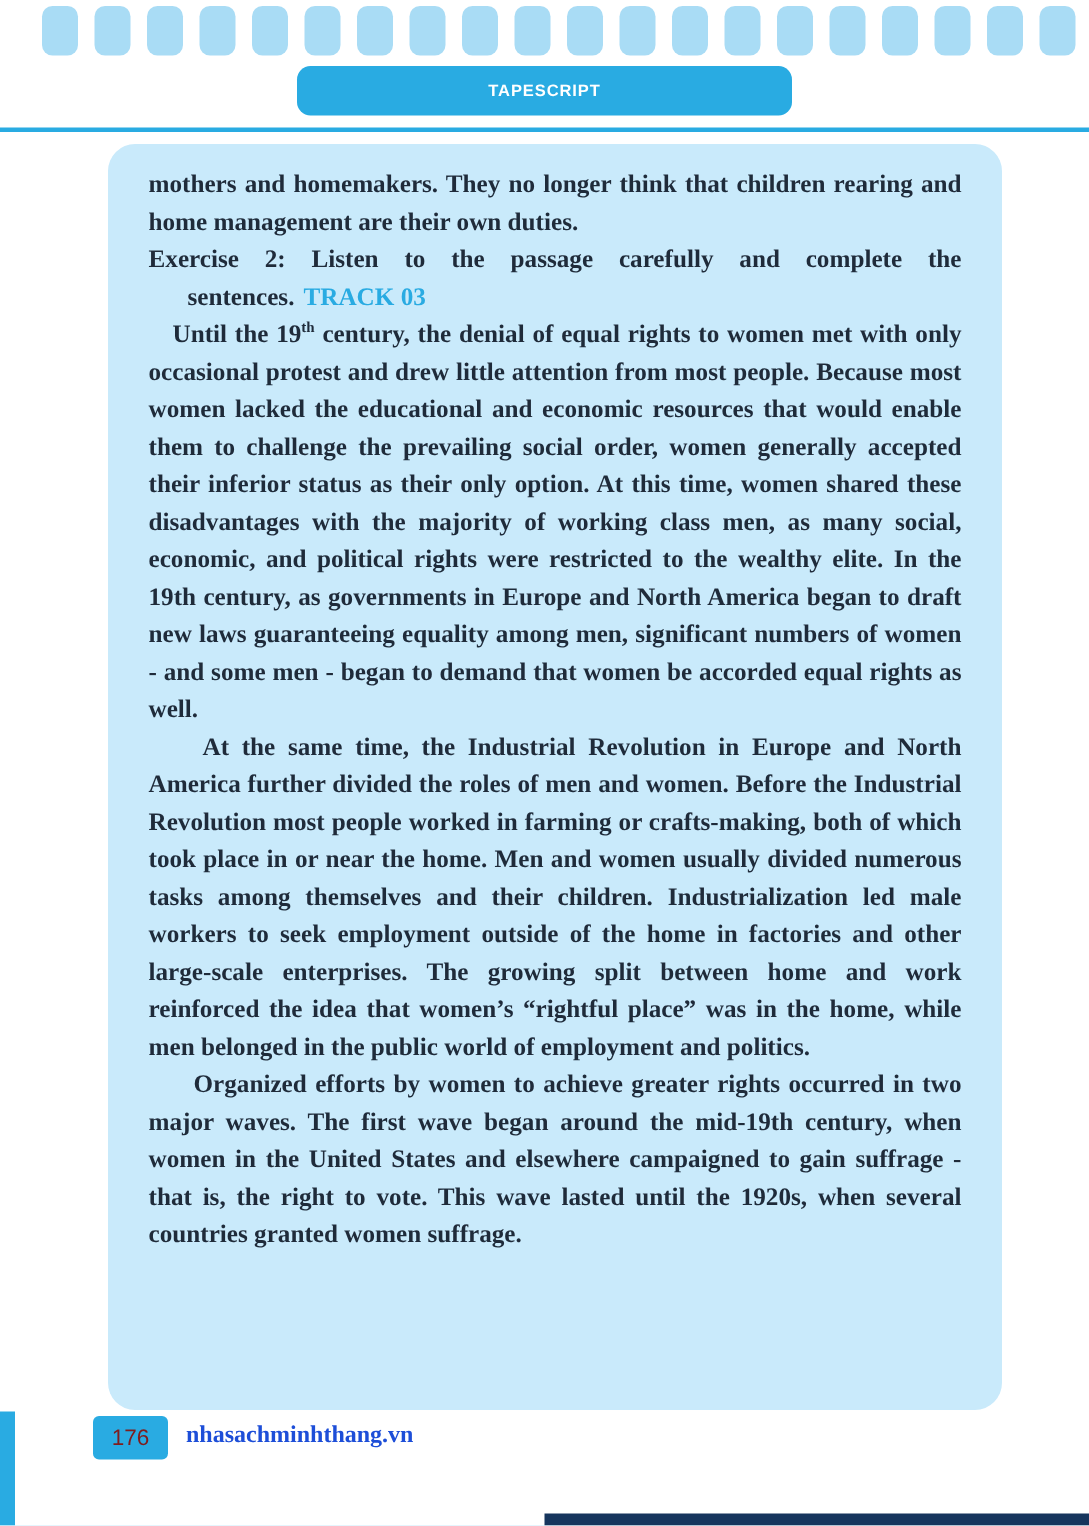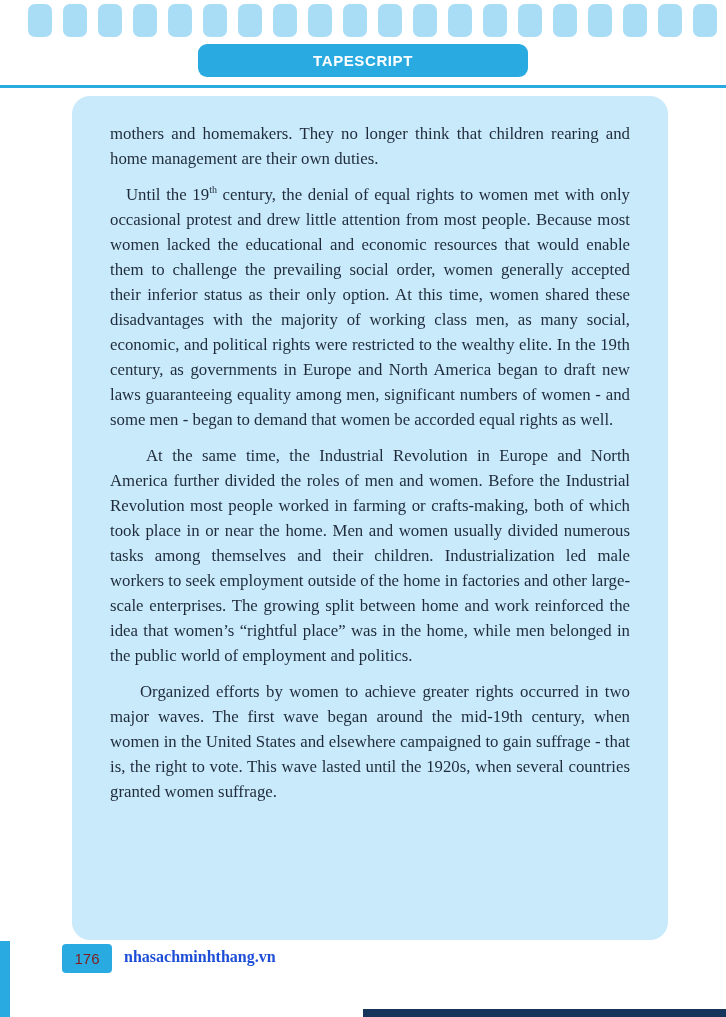--- a/index.html
+++ b/index.html
@@ -18,32 +18,32 @@
 
   .top-line { position: absolute; left: 0; top: 85px; width: 726px; height: 3px; background: #29ABE2; }
 
   .header-pill {
     position: absolute; left: 198px; top: 44px; width: 330px; height: 33px;
     background: #29ABE2; border-radius: 9px;
     display: flex; align-items: center; justify-content: center;
   }
   .header-pill span {
     font-family: "Liberation Sans", sans-serif; font-weight: bold;
-    font-size: 15px; color: #ffffff; letter-spacing: 0.6px;
+    font-size: 11px; color: #ffffff; letter-spacing: 0.6px;
   }
 
   .panel {
     position: absolute; left: 72px; top: 96px; width: 596px; height: 844px;
     background: #C9EAFB; border-radius: 18px;
     box-sizing: border-box; padding: 14px 27px;
     overflow: hidden;
     text-align: justify;
     font-size: 16.8px; line-height: 25px;
   }
-  .panel p { margin: 11px; }
+  .panel p { margin: 0; font-weight: bold; }
   .intro { margin-bottom: 12px; }
   .exercise {
     font-weight: bold;
     padding-left: 26px; text-indent: -26px; 
     margin-bottom: 8px;
   }
   .track { color: #29ABE2; margin-left: 6px; }
   .p1 { text-indent: 16px; margin-bottom: 6px; }
   .p2 { text-indent: 36px; margin-bottom: 6px; }
   .p3 { text-indent: 30px; }
@@ -91,20 +91,21 @@
 
 <div class="top-line"></div>
 
 <div class="header-pill">
   <span>TAPESCRIPT</span>
 </div>
 
 <div class="panel">
   <p class="intro">mothers and homemakers. They no longer think that children rearing and home management are their own duties.</p>
 
+  <p class="exercise"><span>Exercise 2: Listen to the passage carefully and complete the sentences.</span><span class="track">TRACK 03</span></p>
 
   <p class="p1"><span>Until the 19</span><sup>th</sup><span> century, the denial of equal rights to women met with only occasional protest and drew little attention from most people. Because most women lacked the educational and economic resources that would enable them to challenge the prevailing social order, women generally accepted their inferior status as their only option. At this time, women shared these disadvantages with the majority of working class men, as many social, economic, and political rights were restricted to the wealthy elite. In the 19th century, as governments in Europe and North America began to draft new laws guaranteeing equality among men, significant numbers of women - and some men - began to demand that women be accorded equal rights as well.</span></p>
 
   <p class="p2">At the same time, the Industrial Revolution in Europe and North America further divided the roles of men and women. Before the Industrial Revolution most people worked in farming or crafts-making, both of which took place in or near the home. Men and women usually divided numerous tasks among themselves and their children. Industrialization led male workers to seek employment outside of the home in factories and other large-scale enterprises. The growing split between home and work reinforced the idea that women’s “rightful place” was in the home, while men belonged in the public world of employment and politics.</p>
 
   <p class="p3">Organized efforts by women to achieve greater rights occurred in two major waves. The first wave began around the mid-19th century, when women in the United States and elsewhere campaigned to gain suffrage - that is, the right to vote. This wave lasted until the 1920s, when several countries granted women suffrage.</p>
 </div>
 
 <div class="footer-strip"></div>
 <div class="page-number">176</div>

